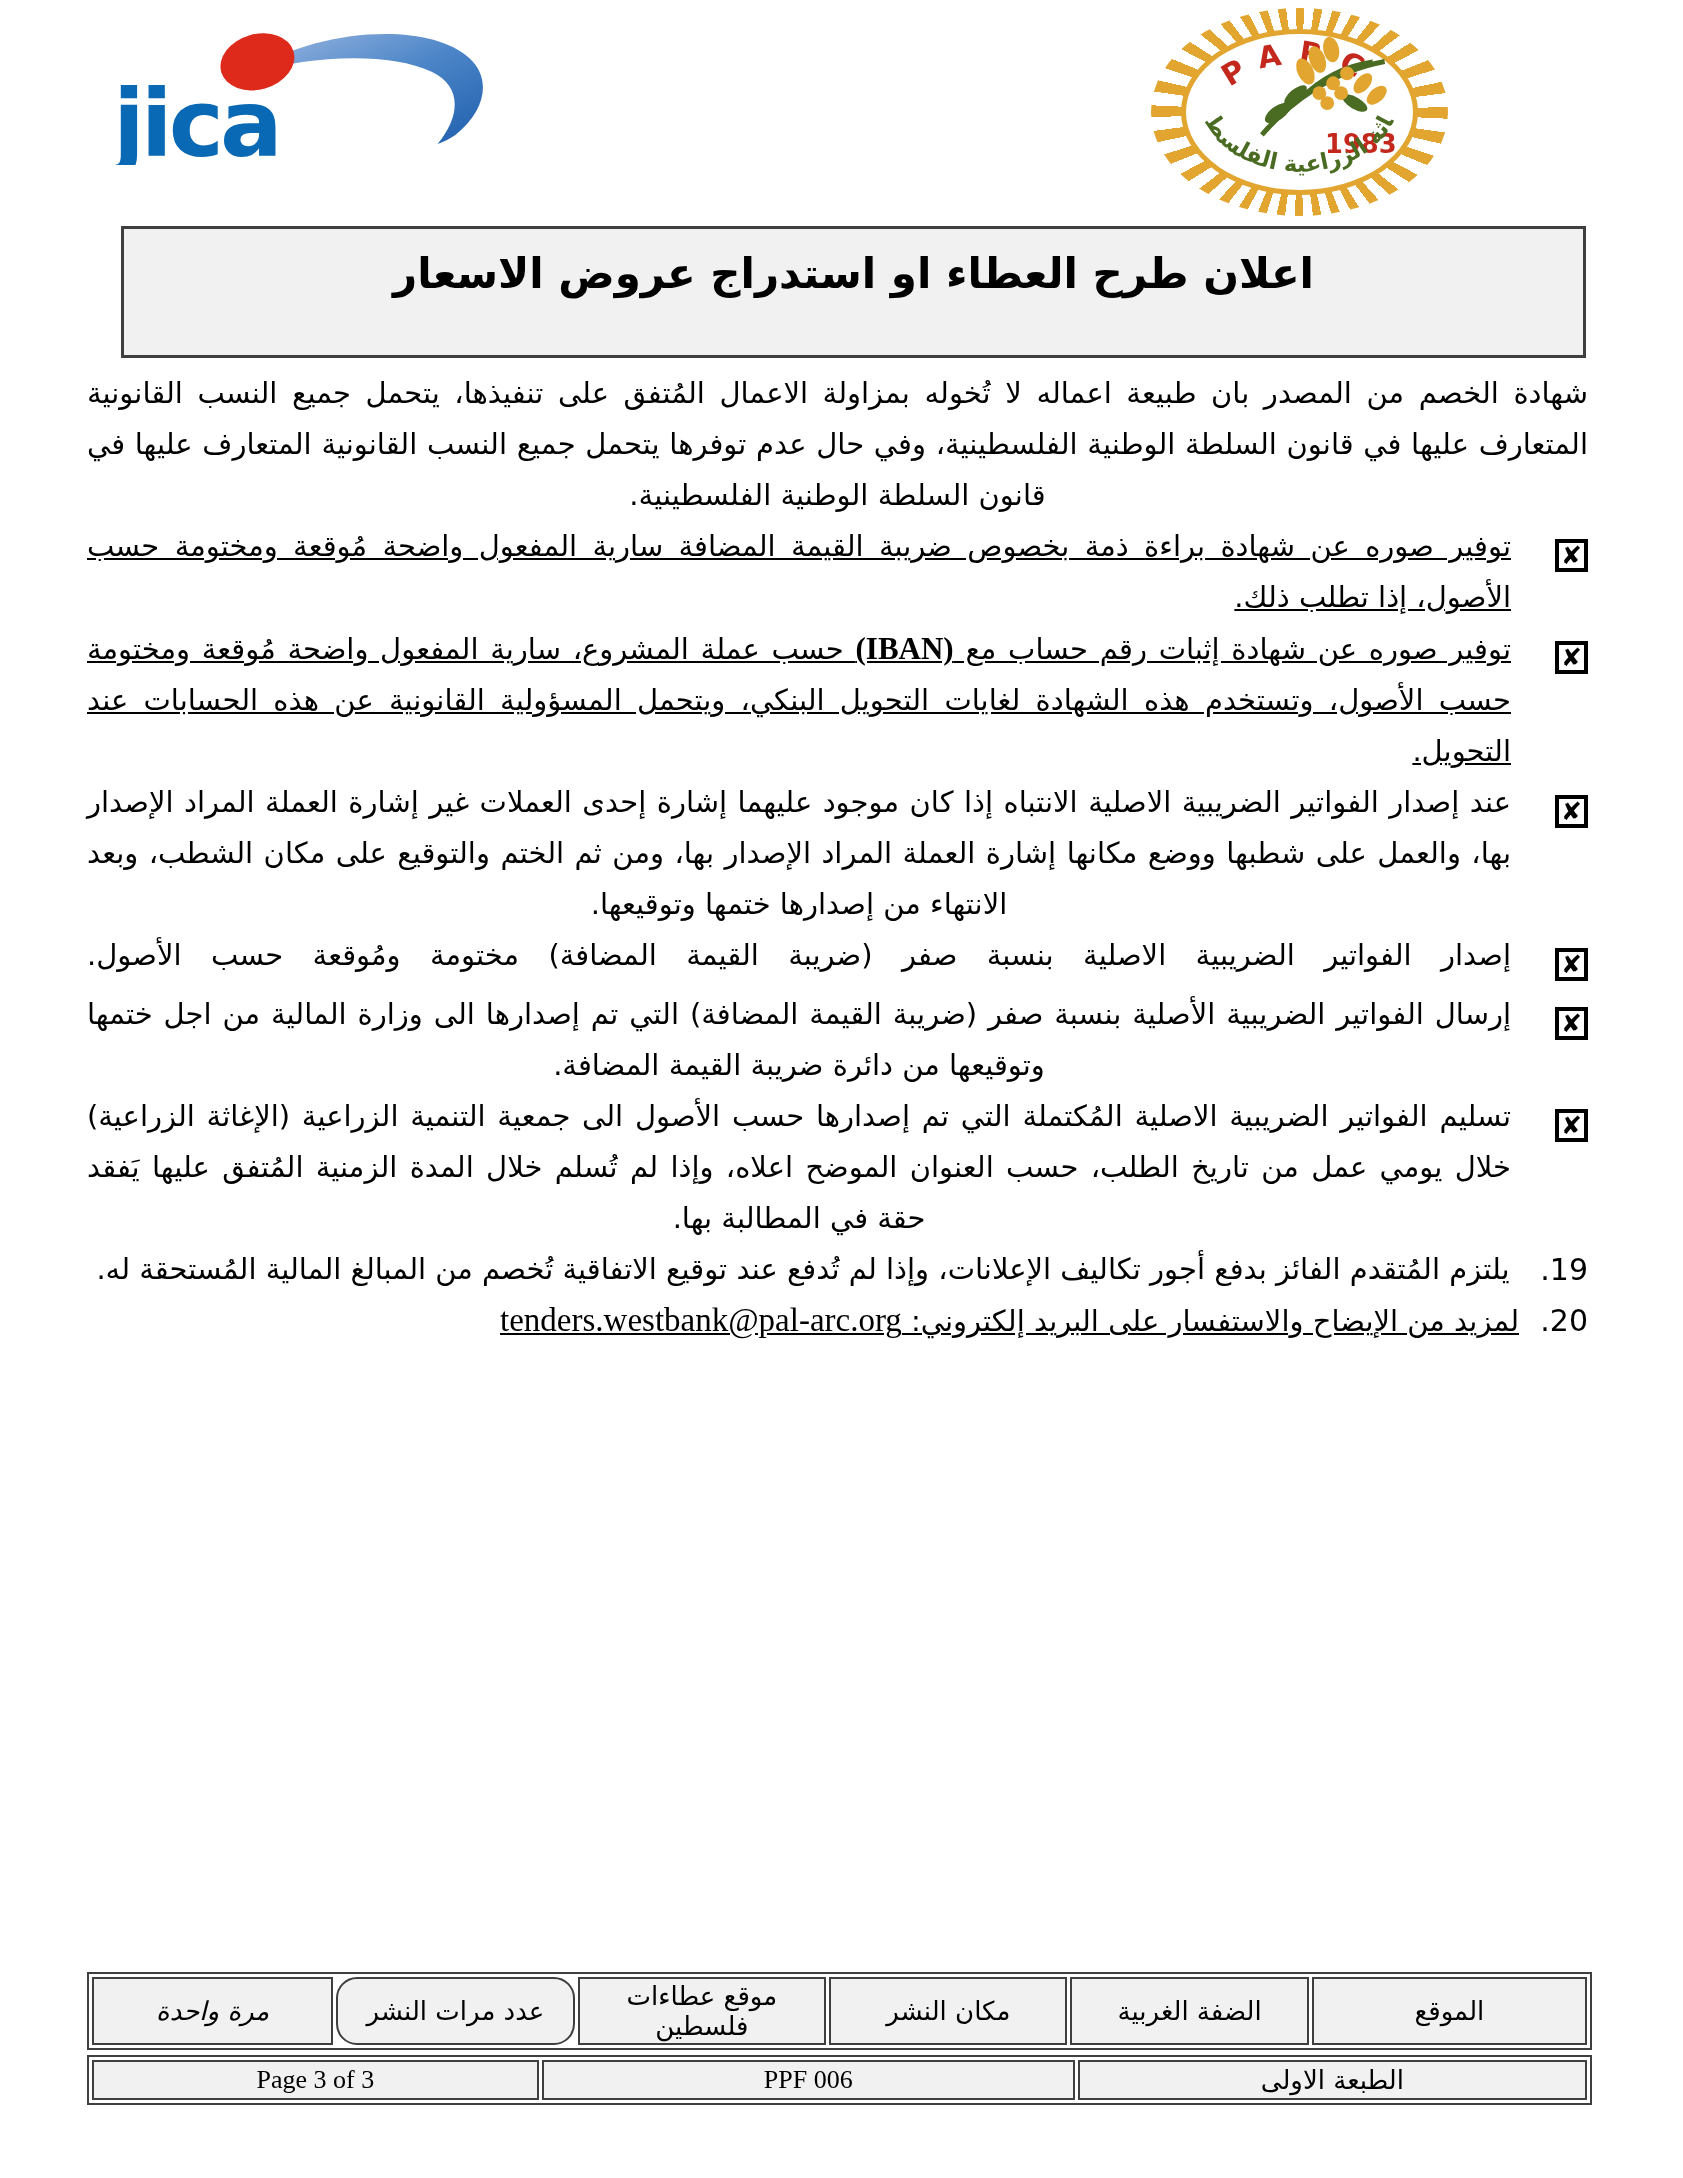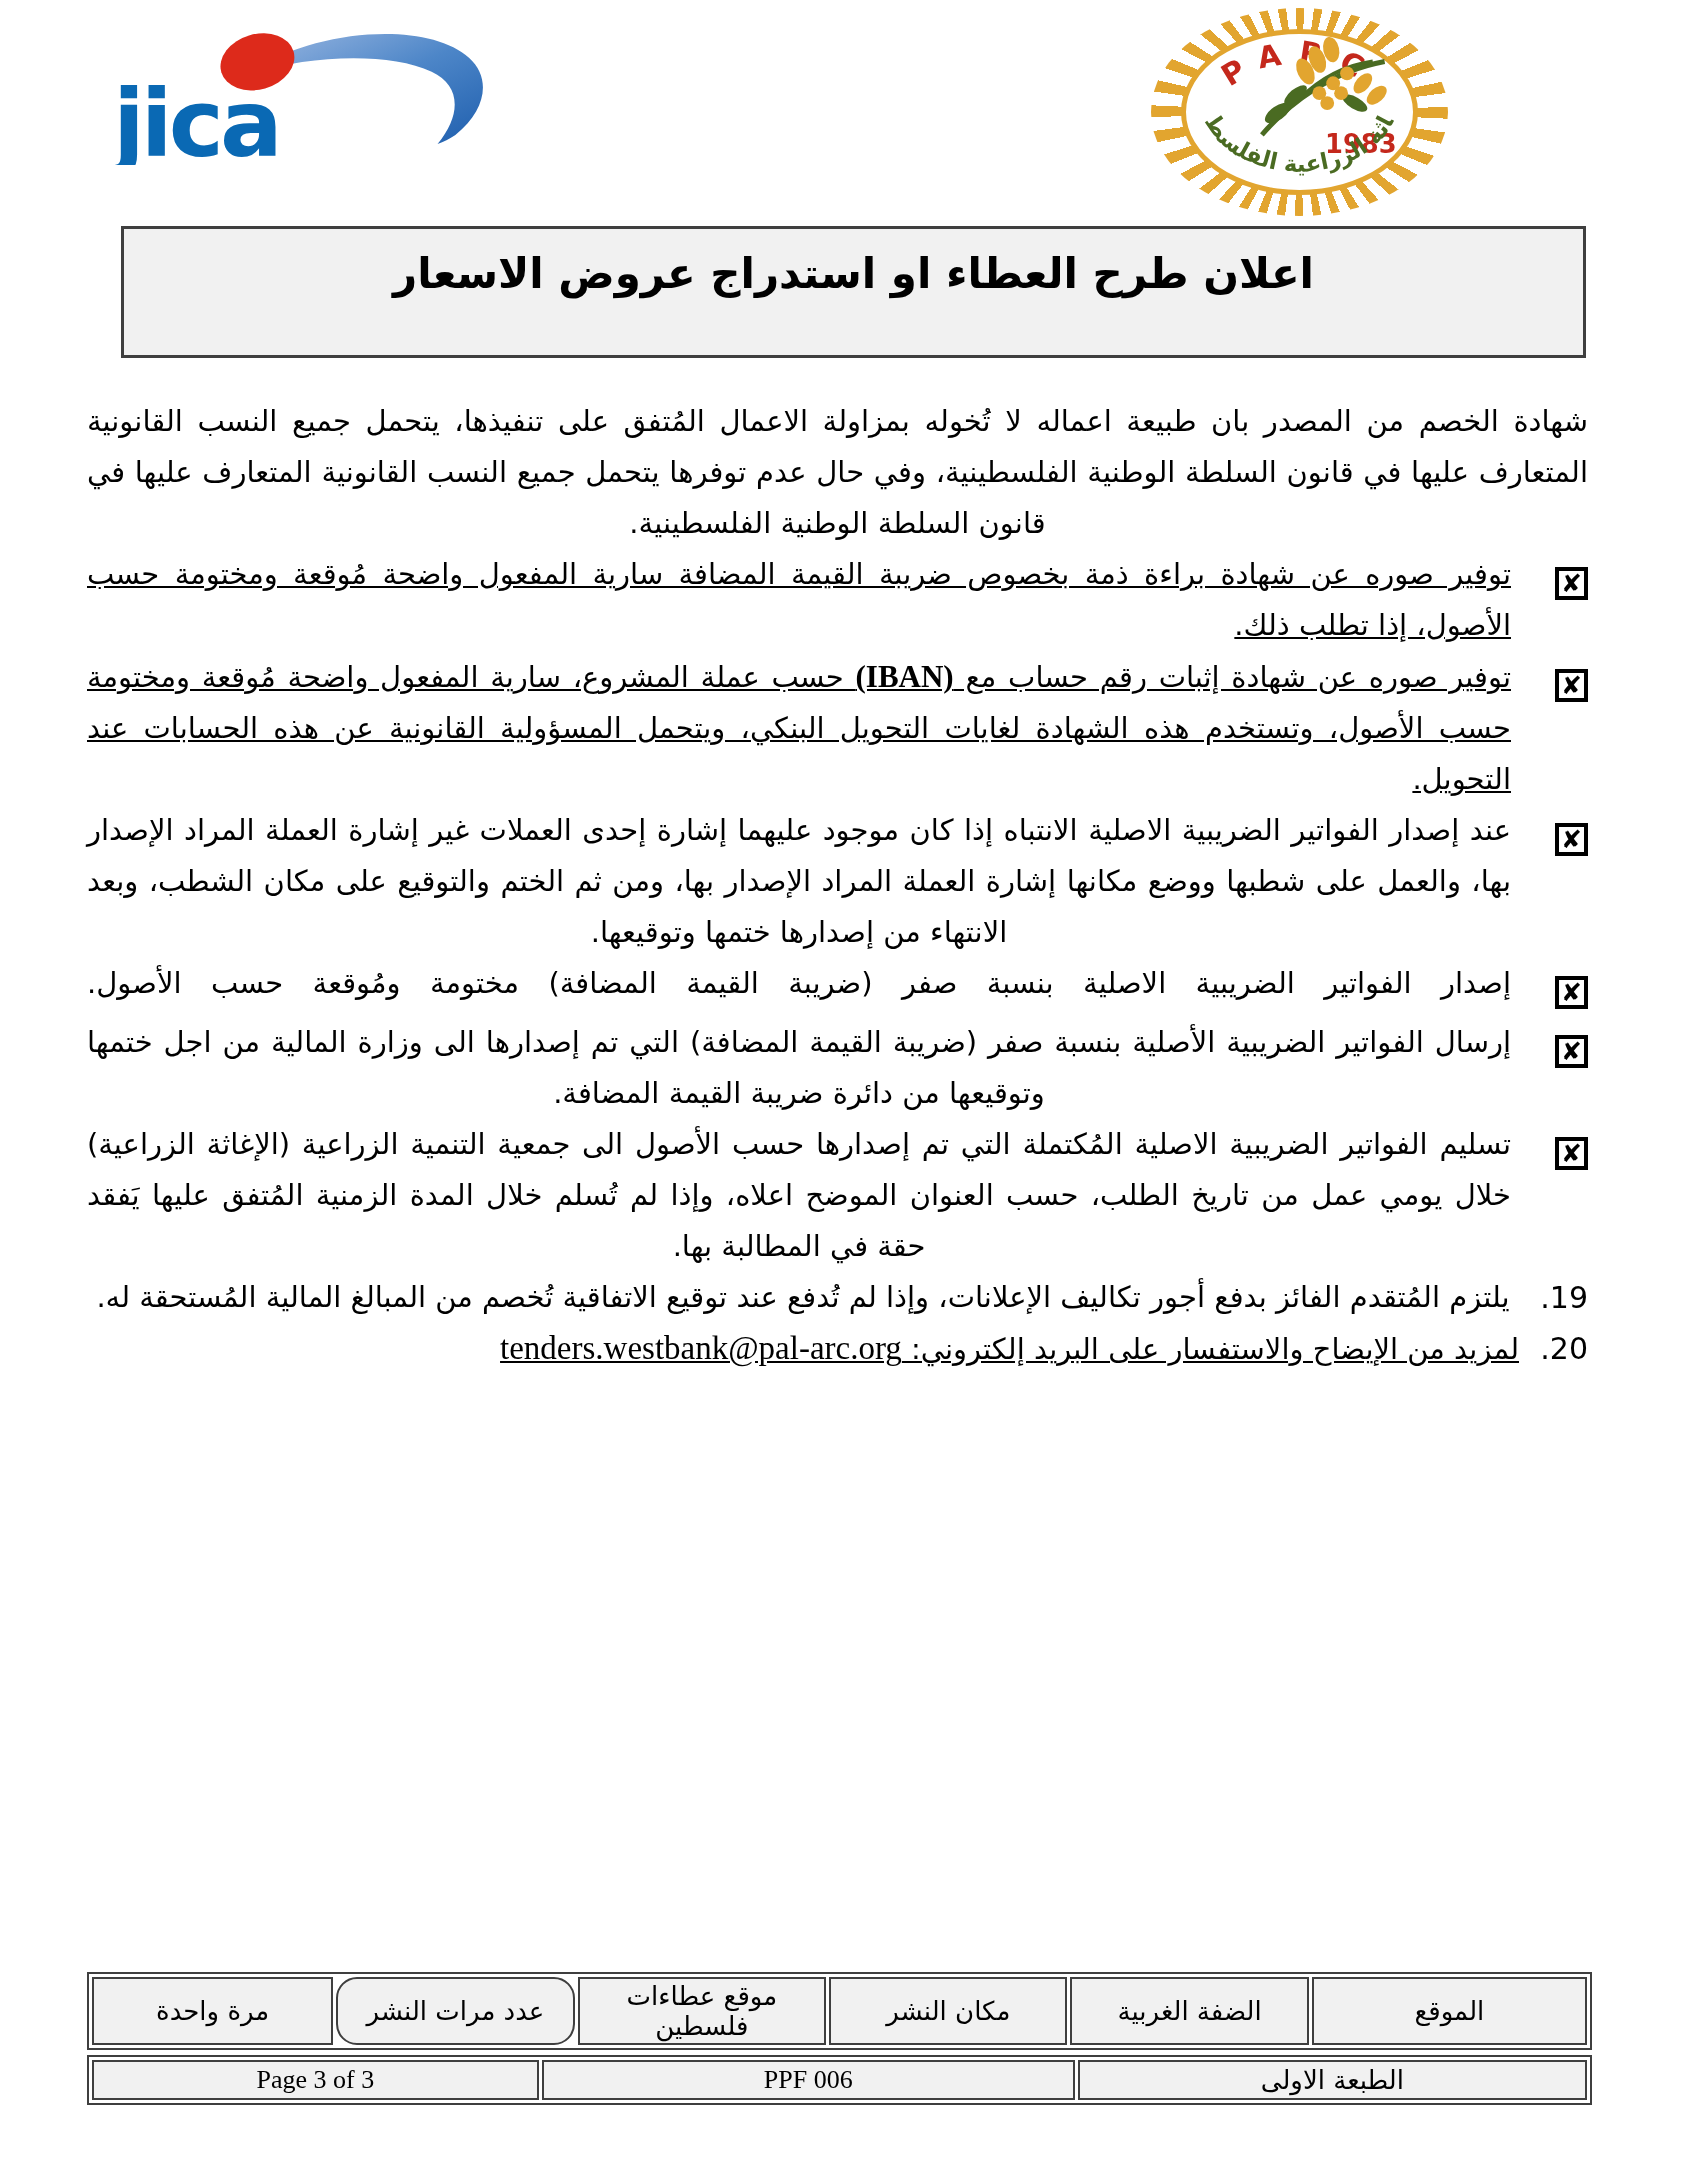--- a/index.html
+++ b/index.html
@@ -18,21 +18,21 @@
   
   .title-box{position:absolute;left:121px;top:226px;width:1465px;height:132px;
              box-sizing:border-box;background:#f1f1f1;border:3px solid #3f3f3f;
              direction:rtl;text-align:center;font-weight:bold;font-size:42px;line-height:55px;
              padding-top:17px;}
 
   
   .body-col{position:absolute;left:87px;top:368px;width:1501px;direction:rtl;
             font-size:29px;line-height:51px;text-align:justify;}
   .para{margin:0;text-align:justify;}
-  .last-center{text-align-last:center;margin-top:28px;}
+  .last-center{text-align-last:center;}
   .last-right{text-align-last:right;text-decoration:underline;}
   .last-justify{text-align-last:justify;}
   .li{display:flex;align-items:flex-start;}
   .marker-col{flex:0 0 77px;box-sizing:border-box;padding-top:8px;}
   .cb{display:inline-flex;align-items:center;justify-content:center;
       width:33px;height:33px;border:4px solid #000;box-sizing:border-box;
       font-weight:bold;font-size:25px;line-height:1;}
   .num-col{flex:0 0 69px;box-sizing:border-box;font-size:30px;}
   .li .txt{flex:1;margin:0;}
   b,.bold{font-weight:normal;}
@@ -41,21 +41,21 @@
   .email{font-size:33px;}
 
   
   .footer{position:absolute;left:87px;top:1972px;width:1505px;}
   table.ftab{width:100%;border-collapse:separate;border-spacing:3px;
              border:2px solid #3f3f3f;background:#fff;direction:rtl;table-layout:fixed;}
   table.ftab + table.ftab{margin-top:5px;}
   table.ftab td{border:2px solid #3f3f3f;background:#f1f1f1;height:40px;
                 text-align:center;font-size:26px;padding:2px 8px;box-sizing:border-box;}
   td.c-site{width:18.6%;} td.c-wb{width:16.1%;} td.c-place{width:16.1%;}
-  td.c-web{width:16.8%;} td.c-times{width:16.1%;border-radius:21px;} td.c-once{width:16.3%;}
+  td.c-web{width:16.8%;} td.c-times{width:16.1%;border-radius:21px;} td.c-once{width:16.3%;font-style:italic;}
   td.c-edition{width:34.2%;} td.c-ppf{width:35.8%;text-align:center;} td.c-page{width:30%;}
   .serif{font-family:"Liberation Serif",serif;}
   td.c-page{text-align:left;direction:ltr;padding-left:14px;font-size:27px;}
 </style>
 </head>
 <body>
 
 <div class="jica-logo">
   <svg width="386" height="139" viewBox="0 0 390 140">
     <defs>

